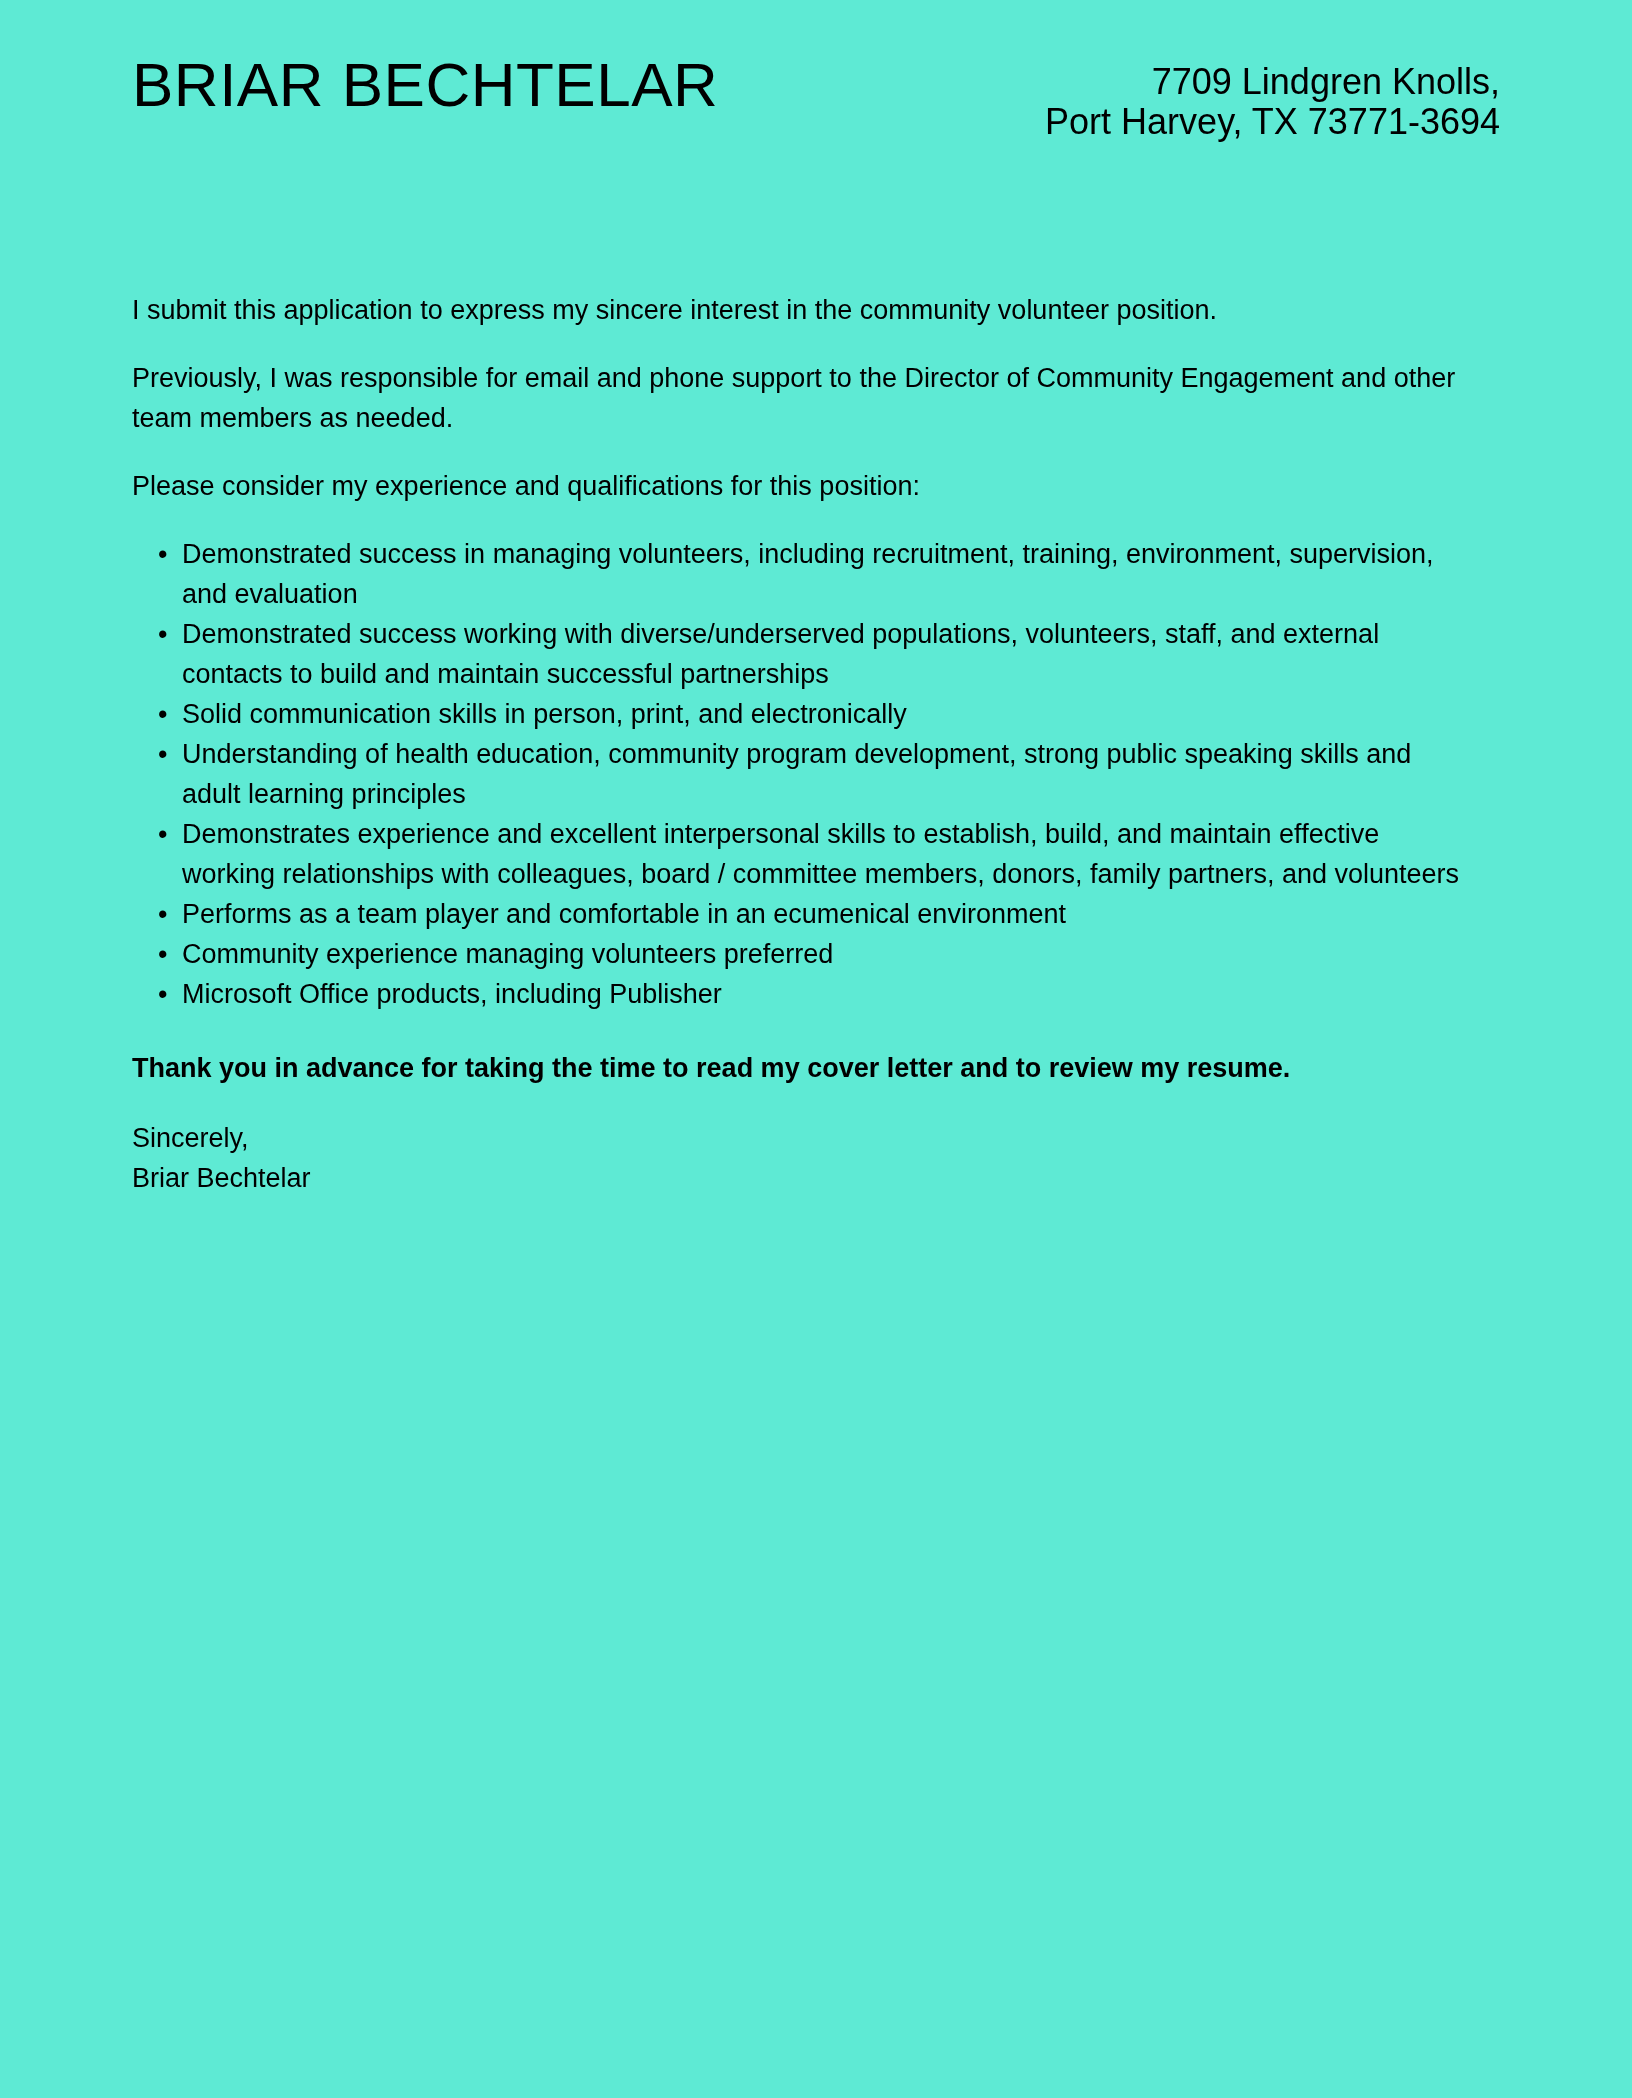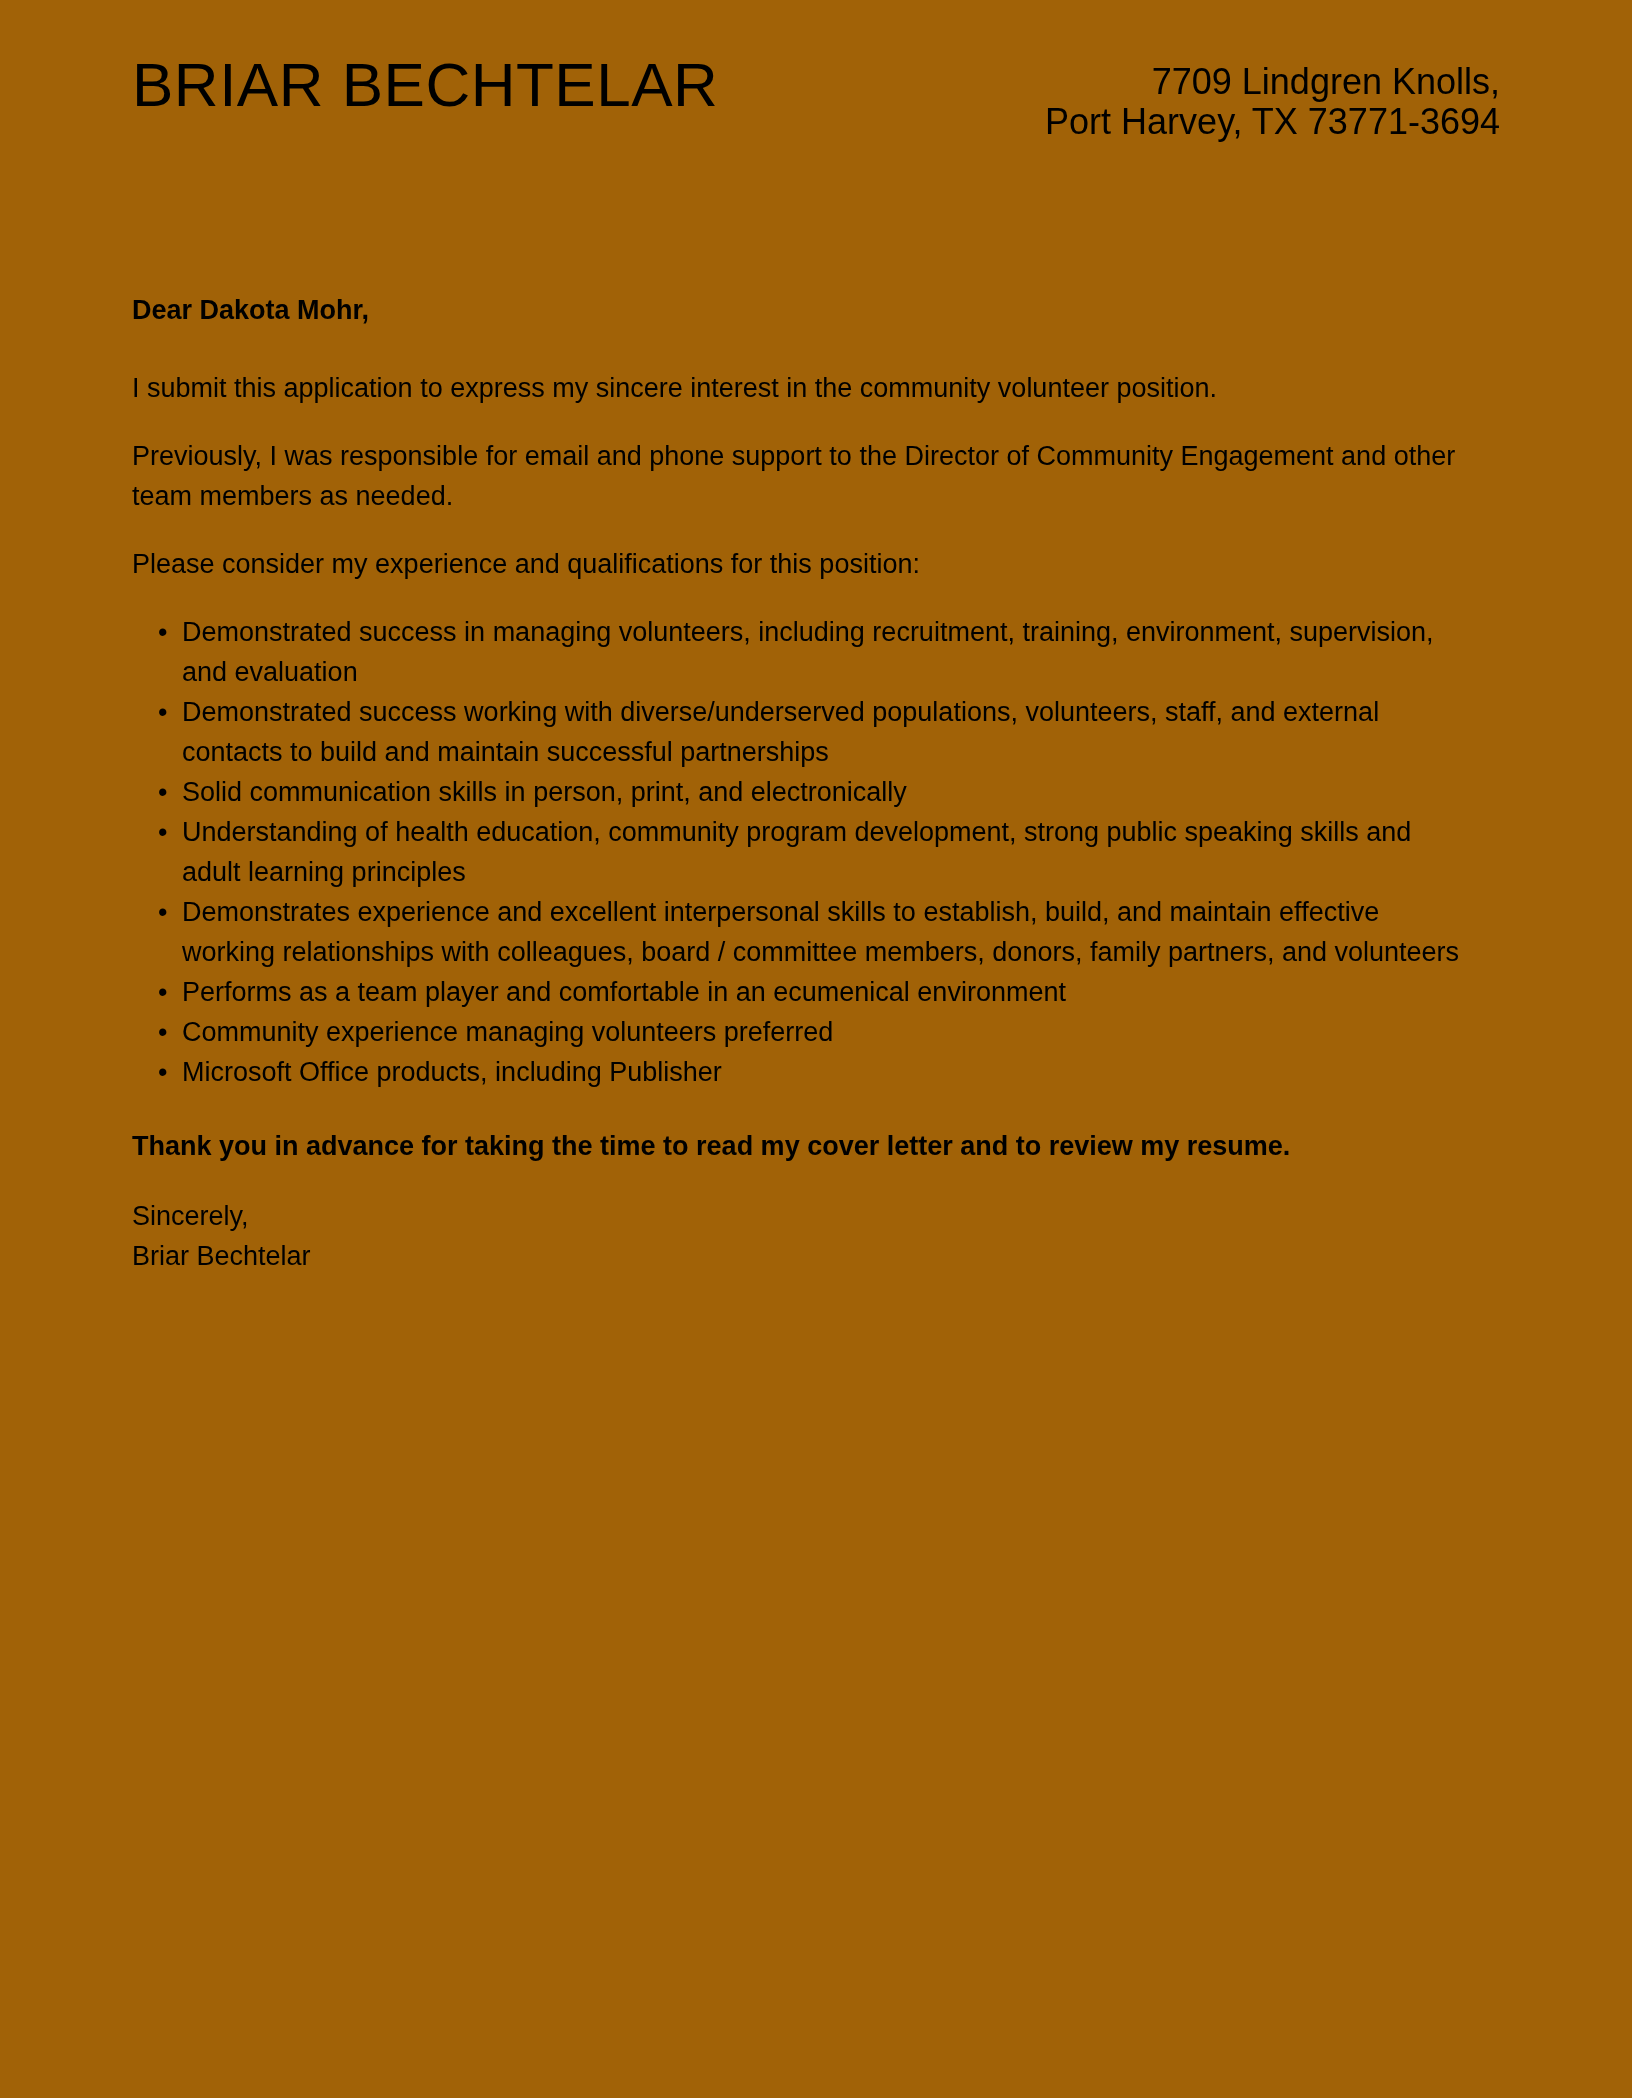--- a/index.html
+++ b/index.html
@@ -13,21 +13,21 @@
     height: 2098px;
     font-family: "Liberation Sans", sans-serif;
     color: #000000;
     -webkit-font-smoothing: antialiased;
   }
 
   .page {
     position: relative;
     width: 1632px;
     height: 2098px;
-    background: #a16207;
+    background: #5eead4;
     box-sizing: border-box;
     overflow: hidden;
   }
 
   
   .letterhead {
     position: absolute;
     left: 132px;
     top: 48px;
     right: 132px;
@@ -112,21 +112,20 @@
     <h1 class="name-heading">BRIAR BECHTELAR</h1>
 
     <div class="address-block">
       <span class="address-line">7709 Lindgren Knolls,</span>
       <span class="address-line">Port Harvey, TX 73771-3694</span>
     </div>
   </header>
 
   <main class="letter-body">
 
-    <p class="salutation">Dear Dakota Mohr,</p>
 
     <p class="para">I submit this application to express my sincere interest in the community volunteer position.</p>
 
     <p class="para">Previously, I was responsible for email and phone support to the Director of Community Engagement and other team members as needed.</p>
 
     <p class="para">Please consider my experience and qualifications for this position:</p>
 
     <ul class="qualifications">
       <li>Demonstrated success in managing volunteers, including recruitment, training, environment, supervision, and evaluation</li>
       <li>Demonstrated success working with diverse/underserved populations, volunteers, staff, and external contacts to build and maintain successful partnerships</li>

